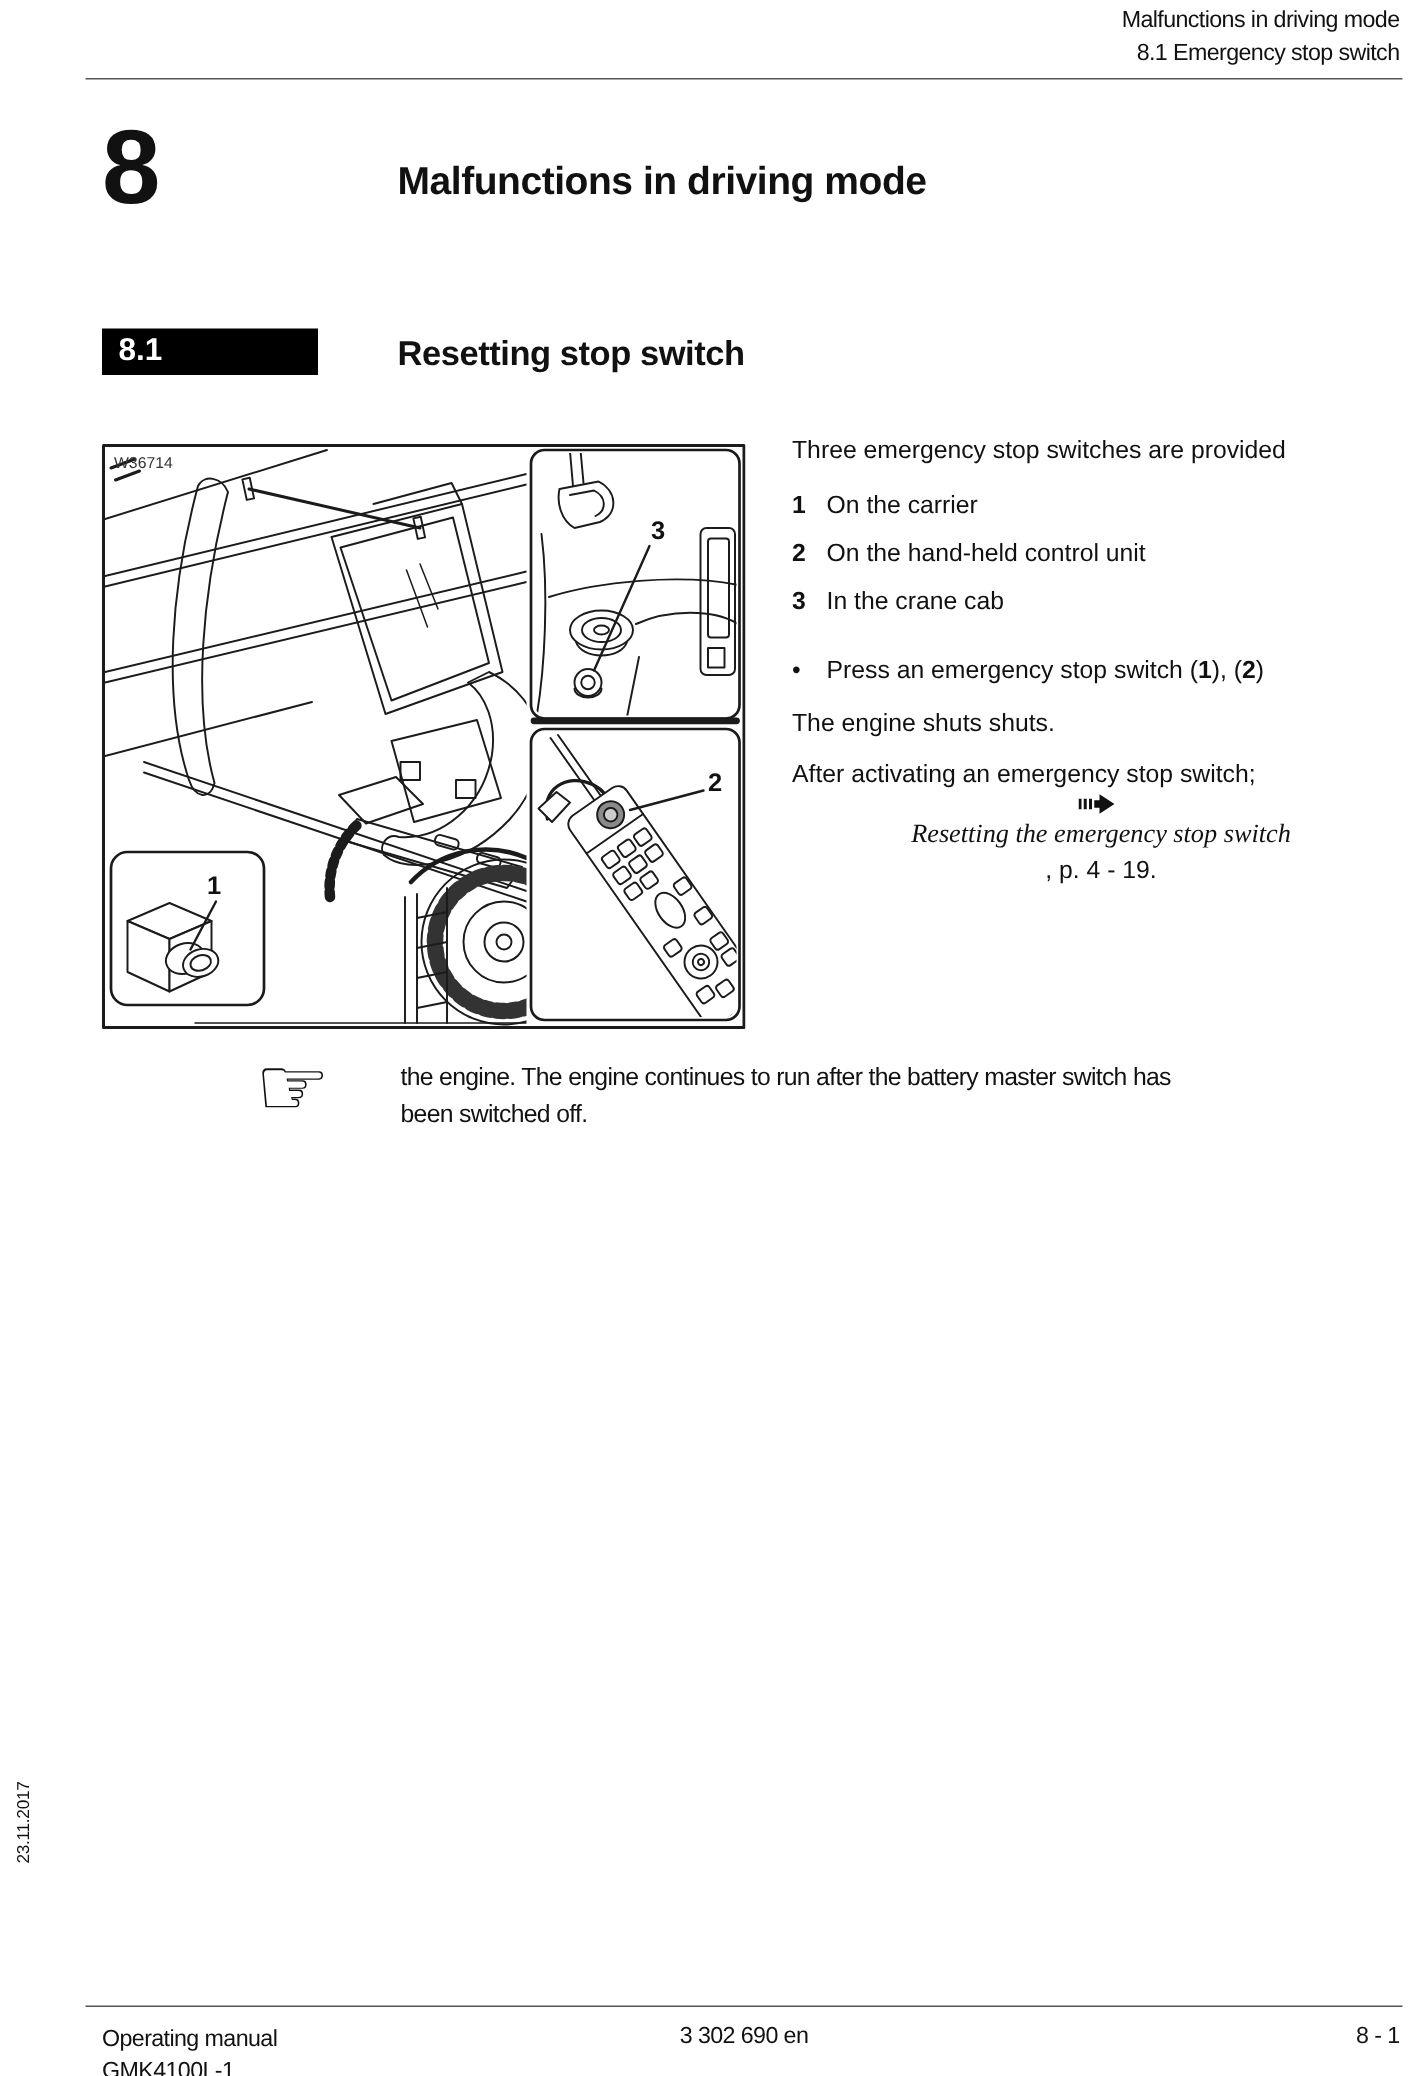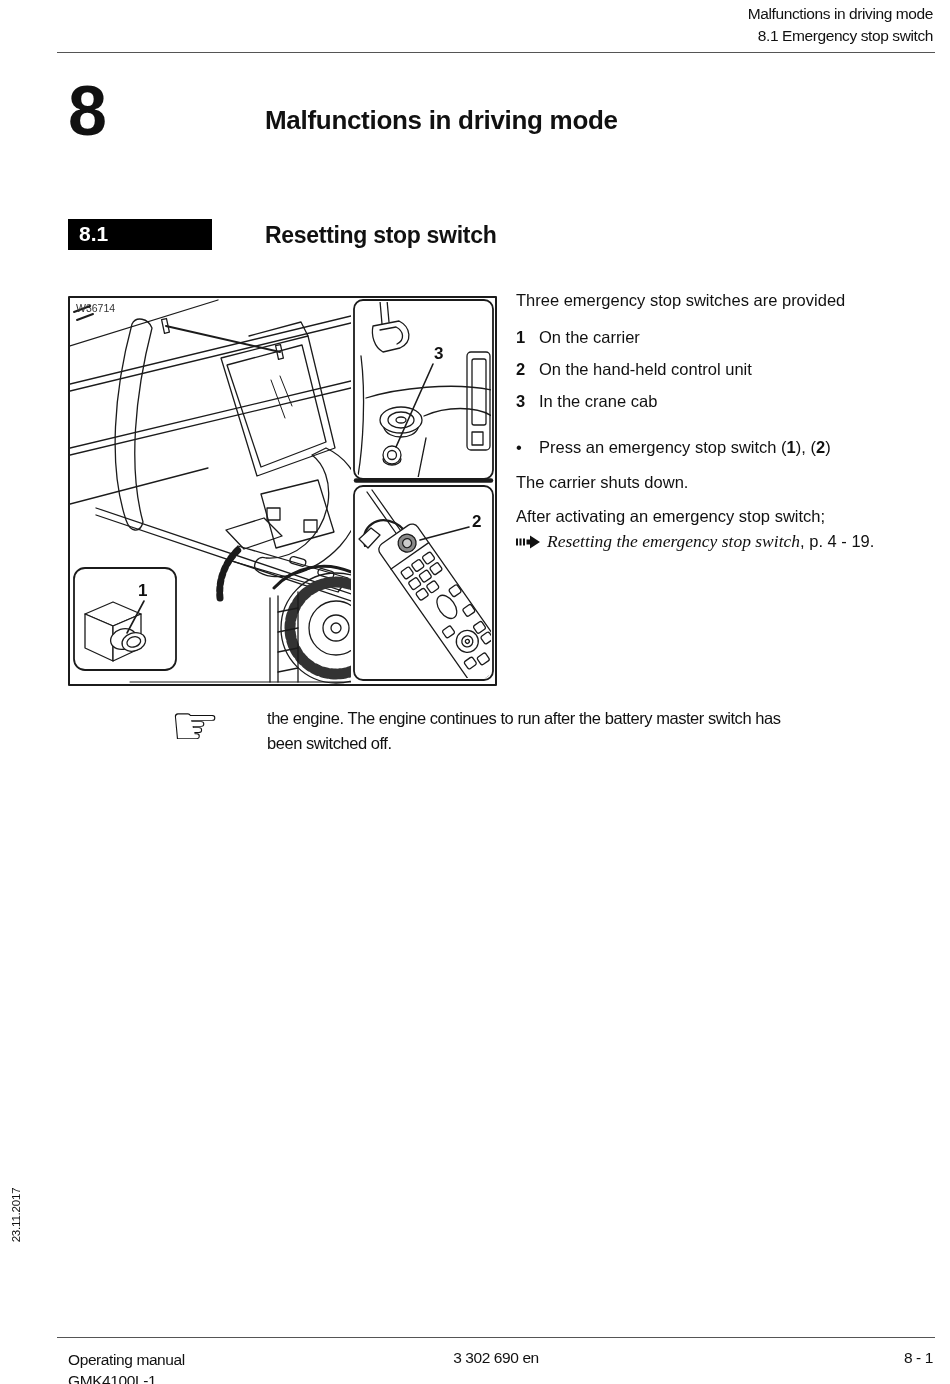--- a/index.html
+++ b/index.html
@@ -27,33 +27,33 @@
                     background:#000; color:#fff; box-sizing:border-box;
                     font-size:21px; font-weight:bold; line-height:30px; padding-left:11px; }
   .section-title  { position:absolute; left:265px; top:222px;
                     font-size:23px; font-weight:bold; letter-spacing:-0.3px; }
 
   
   .figure { position:absolute; left:68px; top:296px; width:429px; height:390px; }
   .figure svg { display:block; }
 
   
-  .rightcol { position:absolute; left:516px; top:288px; width:412px;
+  .rightcol { position:absolute; left:528px; top:288px; width:412px;
               font-size:16.5px; line-height:25px; }
   .intro span { display:block; }
   .num-list { margin-top:12px; }
   .num-row { display:flex; margin-bottom:7px; }
   .num-row .num { width:23px; font-weight:bold; flex:0 0 23px; }
   .bullet-row { display:flex; margin-top:21px; }
   .bullet-row .bdot { width:23px; flex:0 0 23px; }
   .bullet-row .btext span.ln { display:block; }
   .bd { font-weight:bold; }
   .engine-line { margin-top:10px; }
   .after-line  { margin-top:9px; }
-  .xref-line { display:flex; align-items:center; }
+  .xref-line { display:flex; align-items:center;flex-direction:column; }
   .xref-icon { flex:0 0 auto; margin-right:7px; display:inline-flex; }
   .xref-italic { font-family:"Liberation Serif", serif; font-style:italic;
                  font-size:17.5px; white-space:pre; }
   .xref-rest { white-space:pre; }
 
   
   .note-icon { position:absolute; left:170px; top:698px; font-size:56px; line-height:1;
                font-family:"DejaVu Sans", sans-serif; color:#111; }
   .note-text { position:absolute; left:267px; top:706px; width:672px;
                font-size:16.5px; line-height:24.5px; letter-spacing:-0.45px; }
@@ -243,21 +243,21 @@
       </div>
     </div>
 
     <div class="bullet-row">
       <span class="bdot">•</span>
       <span class="btext">
         <span class="ln"><span>Press an emergency stop switch (</span><span class="bd">1</span><span>), (</span><span class="bd">2</span><span>)</span></span>
       </span>
     </div>
 
-    <div class="engine-line">The carrier shuts down.</div>
+    <div class="engine-line">The engine shuts shuts.</div>
     <div class="after-line">After activating an emergency stop switch;</div>
 
     <div class="xref-line">
       <span class="xref-icon">
         <svg width="24" height="14" viewBox="0 0 24 14" fill="#111" stroke="none">
           <rect x="0" y="3.5" width="2" height="7"></rect>
           <rect x="3.5" y="3.5" width="2" height="7"></rect>
           <rect x="7" y="3.5" width="2" height="7"></rect>
           <rect x="10.5" y="4.5" width="4.5" height="5"></rect>
           <polygon points="14,0.5 24,7 14,13.5"></polygon>

